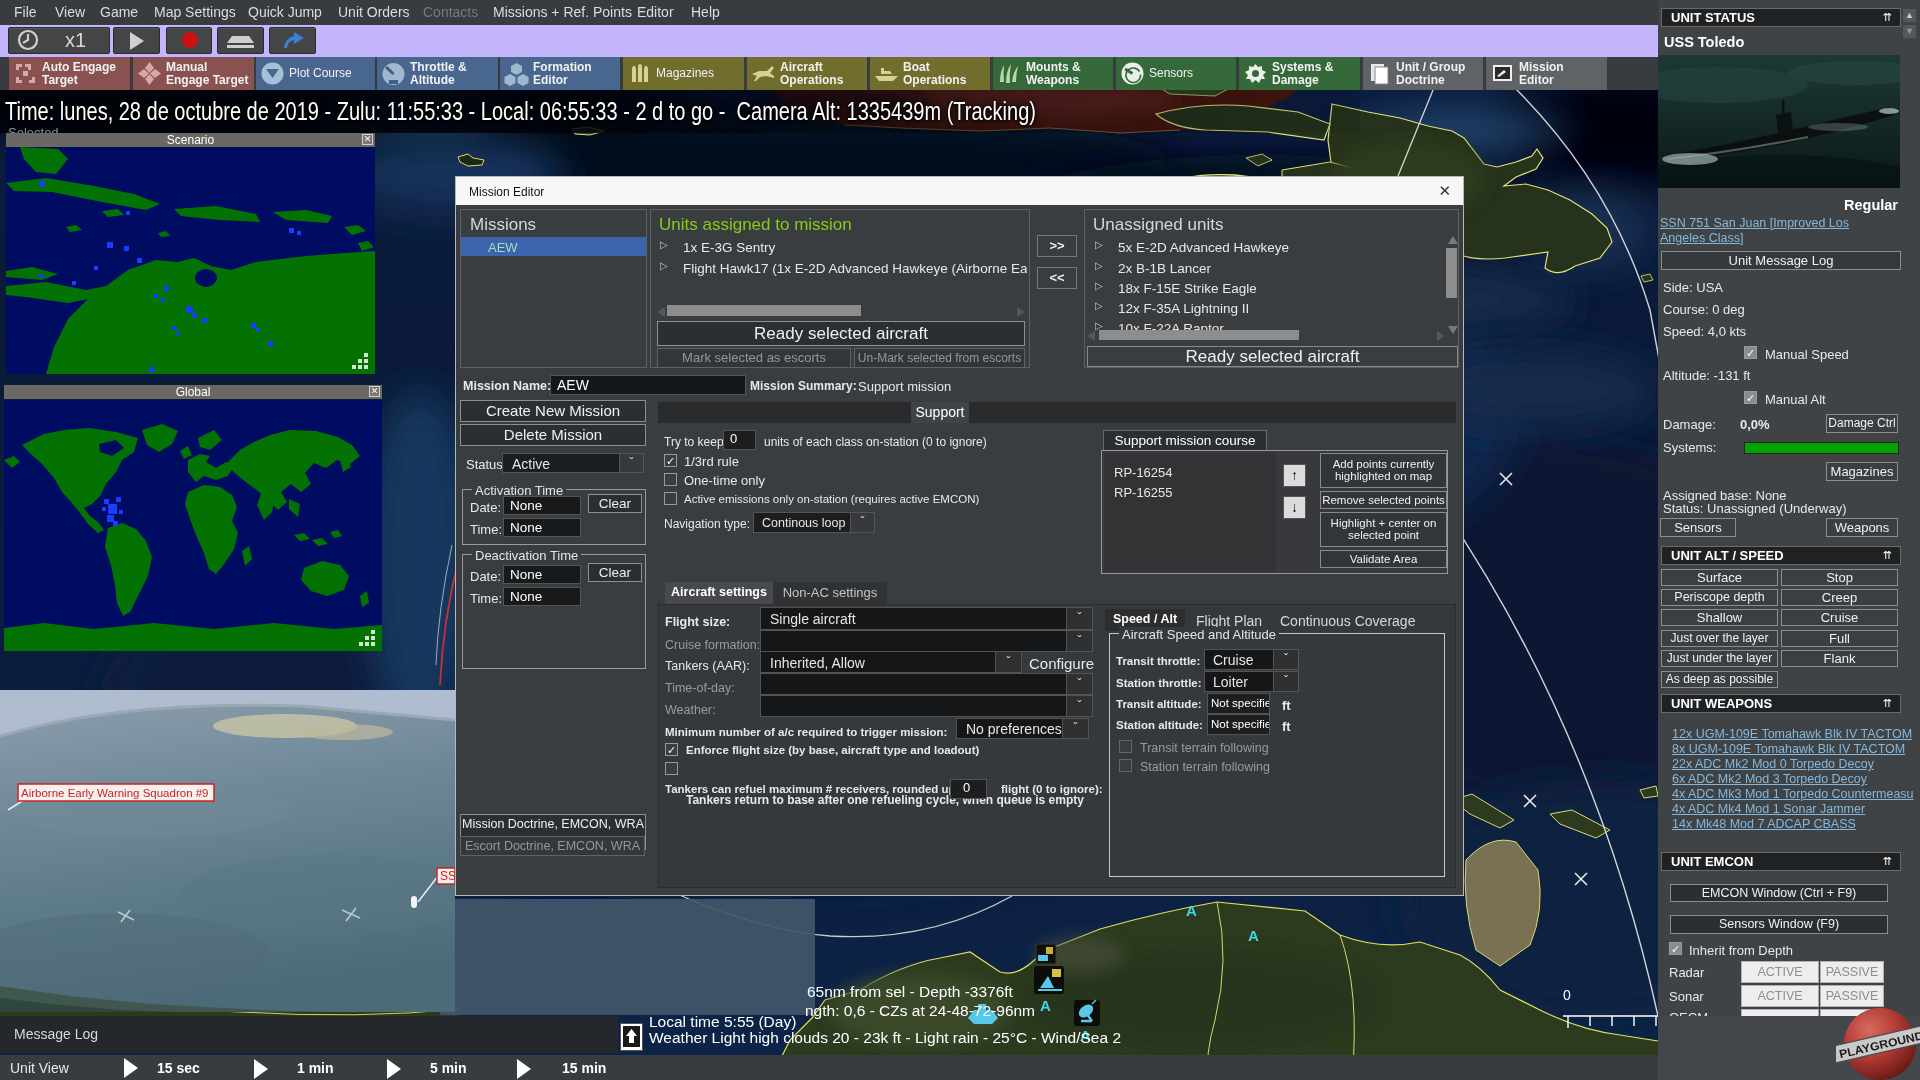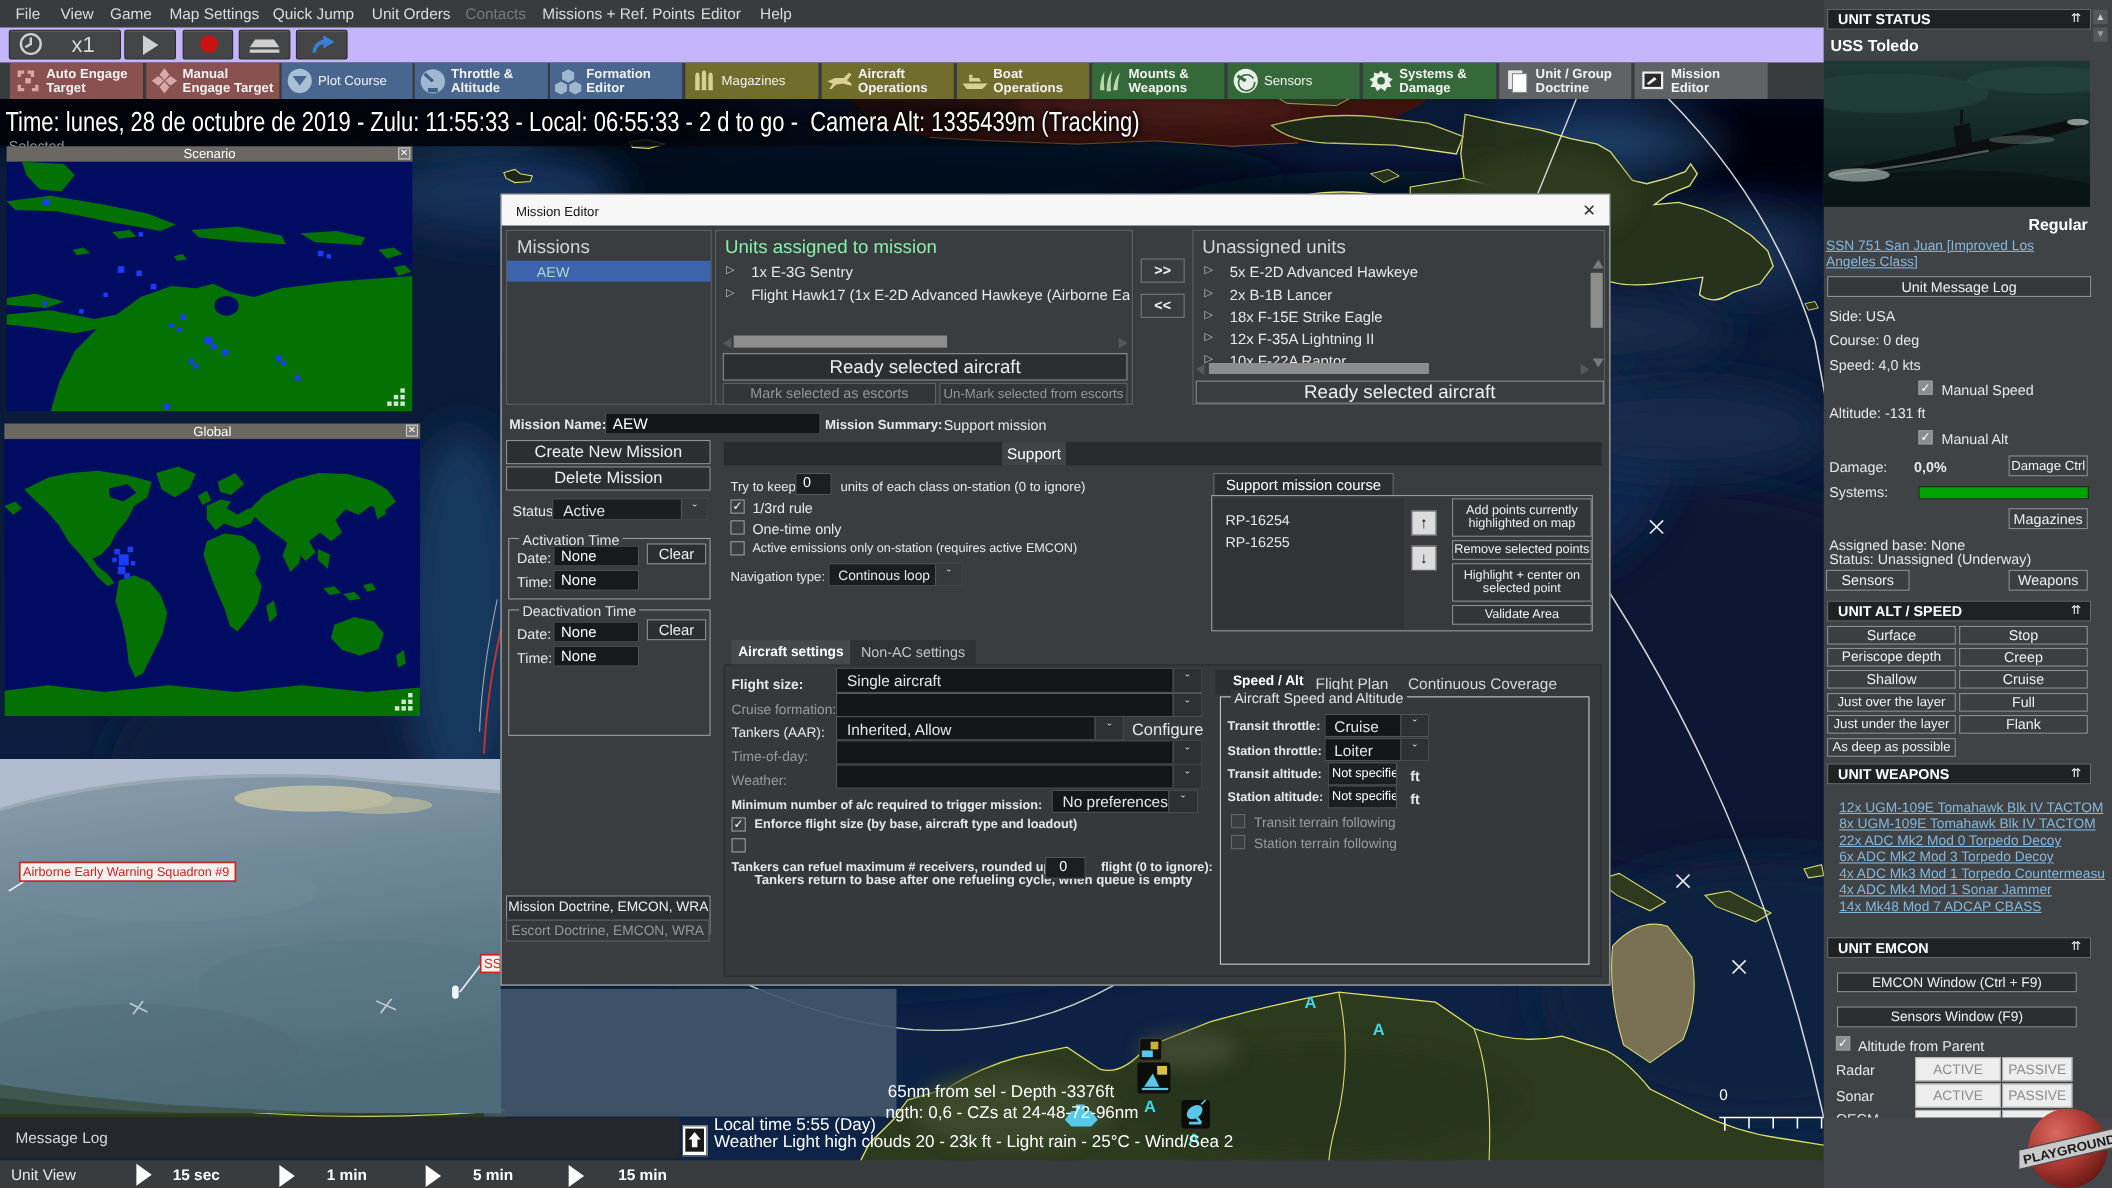--- a/index.html
+++ b/index.html
@@ -459,21 +459,21 @@
       </div>
 
 <div class="abs" style="left:4px;top:32px;width:187px;height:159px;border:1px solid #5d6062;">
 <div class="abs" style="left:9px;top:5px;font-size:17px;color:#d6d6d6;">Missions</div>
 <div class="abs" style="left:0px;top:27px;width:185px;height:19px;background:#3c64ad;color:#a8dcc0;font-size:13px;">
           <span style="position:absolute;left:27px;top:3px;">AEW</span>
         </div>
 </div>
 
 <div class="abs" style="left:194px;top:32px;width:380px;height:159px;border:1px solid #5d6062;">
-<div class="abs" style="left:8px;top:5px;font-size:17px;color:#86efac;">Units assigned to mission</div>
+<div class="abs" style="left:8px;top:5px;font-size:17px;color:#84cc16;">Units assigned to mission</div>
 <div class="abs" style="left:9px;top:29px;color:#c8c8c8;font-size:10px;">▷</div>
 <div class="abs" style="left:32px;top:30px;font-size:13.5px;">1x E-3G Sentry</div>
 <div class="abs" style="left:9px;top:50px;color:#c8c8c8;font-size:10px;">▷</div>
 <div class="abs" style="left:32px;top:51px;font-size:13.5px;white-space:nowrap;overflow:hidden;width:344px;">Flight Hawk17 (1x E-2D Advanced Hawkeye (Airborne Early Warning (A</div>
 <div class="abs" style="left:6px;top:95px;width:368px;height:12px;">
 <div class="abs" style="left:0;top:2px;width:0;height:0;border-right:8px solid #55585a;border-top:5px solid transparent;border-bottom:5px solid transparent;"></div>
 <div class="abs" style="left:10px;top:0;width:194px;height:11px;background:#8d8d8d;"></div>
 <div class="abs" style="right:0;top:2px;width:0;height:0;border-left:8px solid #55585a;border-top:5px solid transparent;border-bottom:5px solid transparent;"></div>
 </div>
 <div class="gbtn" style="left:6px;top:111px;width:368px;height:25px;font-size:17px;line-height:23px;">Ready selected aircraft</div>
@@ -606,21 +606,21 @@
         <span class="ar" style="font-size:12px;line-height:19px;background:#2e3032;">ˇ</span>
       </div>
 <div class="cb" style="left:209px;top:566px;">✓</div>
       <div class="lbl" style="left:230px;top:567px;font-weight:bold;font-size:11.5px;">Enforce flight size (by base, aircraft type and loadout)</div>
 <div class="cb" style="left:209px;top:585px;"></div>
       <div class="lbl" style="left:230px;top:616px;font-weight:bold;font-size:12px;">Tankers return to base after one refueling cycle, when queue is empty</div>
 <div class="lbl" style="left:209px;top:606px;font-weight:bold;font-size:11.5px;">Tankers can refuel maximum # receivers, rounded up to r</div>
 <div class="inp" style="left:494px;top:602px;width:37px;height:20px;background:#1c1e20;padding-left:12px;">0</div>
 <div class="lbl" style="left:545px;top:606px;font-weight:bold;font-size:11.5px;">flight (0 to ignore):</div>
 
-<div class="abs" style="left:649px;top:432px;width:80px;height:22px;background:#2b2d2f;color:#fff;text-align:right;font-size:12.5px;line-height:21px;font-weight:bold;">Speed / Alt</div>
+<div class="abs" style="left:649px;top:432px;width:80px;height:22px;background:#2b2d2f;color:#fff;text-align:center;font-size:12.5px;line-height:21px;font-weight:bold;">Speed / Alt</div>
 <div class="lbl" style="left:740px;top:436px;font-size:14px;color:#d8d8d8;">Flight Plan</div>
 <div class="lbl" style="left:824px;top:436px;font-size:14px;color:#d8d8d8;">Continuous Coverage</div>
 <div class="grp" style="left:653px;top:456px;width:336px;height:244px;border-color:#c8c8c8;">
 <span class="lab" style="background:#36393b;">Aircraft Speed and Altitude</span>
 <div class="lbl" style="left:6px;top:21px;font-weight:bold;font-size:11.5px;">Transit throttle:</div>
 <div class="combo" style="left:94px;top:15px;width:95px;height:21px;background:#141618;">
           <span style="position:absolute;left:8px;top:2px;font-size:14px;">Cruise</span>
           <span class="ar" style="width:25px;font-size:12px;line-height:19px;background:#2e3032;">ˇ</span>
         </div>
 <div class="lbl" style="left:6px;top:43px;font-weight:bold;font-size:11.5px;">Station throttle:</div>
@@ -705,21 +705,21 @@
 <div class="slink" style="left:14px;top:742px;">8x UGM-109E Tomahawk Blk IV TACTOM</div>
 <div class="slink" style="left:14px;top:757px;">22x ADC Mk2 Mod 0 Torpedo Decoy</div>
 <div class="slink" style="left:14px;top:772px;">6x ADC Mk2 Mod 3 Torpedo Decoy</div>
 <div class="slink" style="left:14px;top:787px;">4x ADC Mk3 Mod 1 Torpedo Countermeasu</div>
 <div class="slink" style="left:14px;top:802px;">4x ADC Mk4 Mod 1 Sonar Jammer</div>
 <div class="slink" style="left:14px;top:817px;">14x Mk48 Mod 7 ADCAP CBASS</div>
 <div class="shead" style="top:852px;">UNIT EMCON<span style="position:absolute;right:8px;top:0;font-weight:normal;font-size:11px;">⇈</span></div>
 <div class="sbtn" style="left:12px;top:884px;width:218px;height:18px;line-height:16px;background:#2c2f31;font-size:12.5px;">EMCON Window (Ctrl + F9)</div>
 <div class="sbtn" style="left:12px;top:915px;width:218px;height:19px;line-height:17px;background:#2c2f31;font-size:12.5px;">Sensors Window (F9)</div>
 <div class="cb" style="left:11px;top:942px;background:#8a8d8f;color:#fff;">✓</div>
-<div class="lbl" style="left:31px;top:943px;">Altitude from Parent</div>
+<div class="lbl" style="left:31px;top:943px;">Inherit from Depth</div>
 <div class="lbl" style="left:11px;top:965px;">Radar</div>
 <div class="apbtn" style="left:83px;top:961px;width:78px;height:22px;line-height:20px;">ACTIVE</div>
 <div class="apbtn" style="left:162px;top:961px;width:64px;height:22px;line-height:20px;">PASSIVE</div>
 <div class="lbl" style="left:11px;top:989px;">Sonar</div>
 <div class="apbtn" style="left:83px;top:985px;width:78px;height:22px;line-height:20px;">ACTIVE</div>
 <div class="apbtn" style="left:162px;top:985px;width:64px;height:22px;line-height:20px;">PASSIVE</div>
 <div class="lbl" style="left:11px;top:1010px;">OECM</div>
 <div class="apbtn" style="left:83px;top:1009px;width:78px;height:8px;"></div>
 <div class="apbtn" style="left:162px;top:1009px;width:64px;height:8px;"></div>
 <div class="abs" style="left:0;top:1016px;width:262px;height:64px;background:#43464a;"></div>

